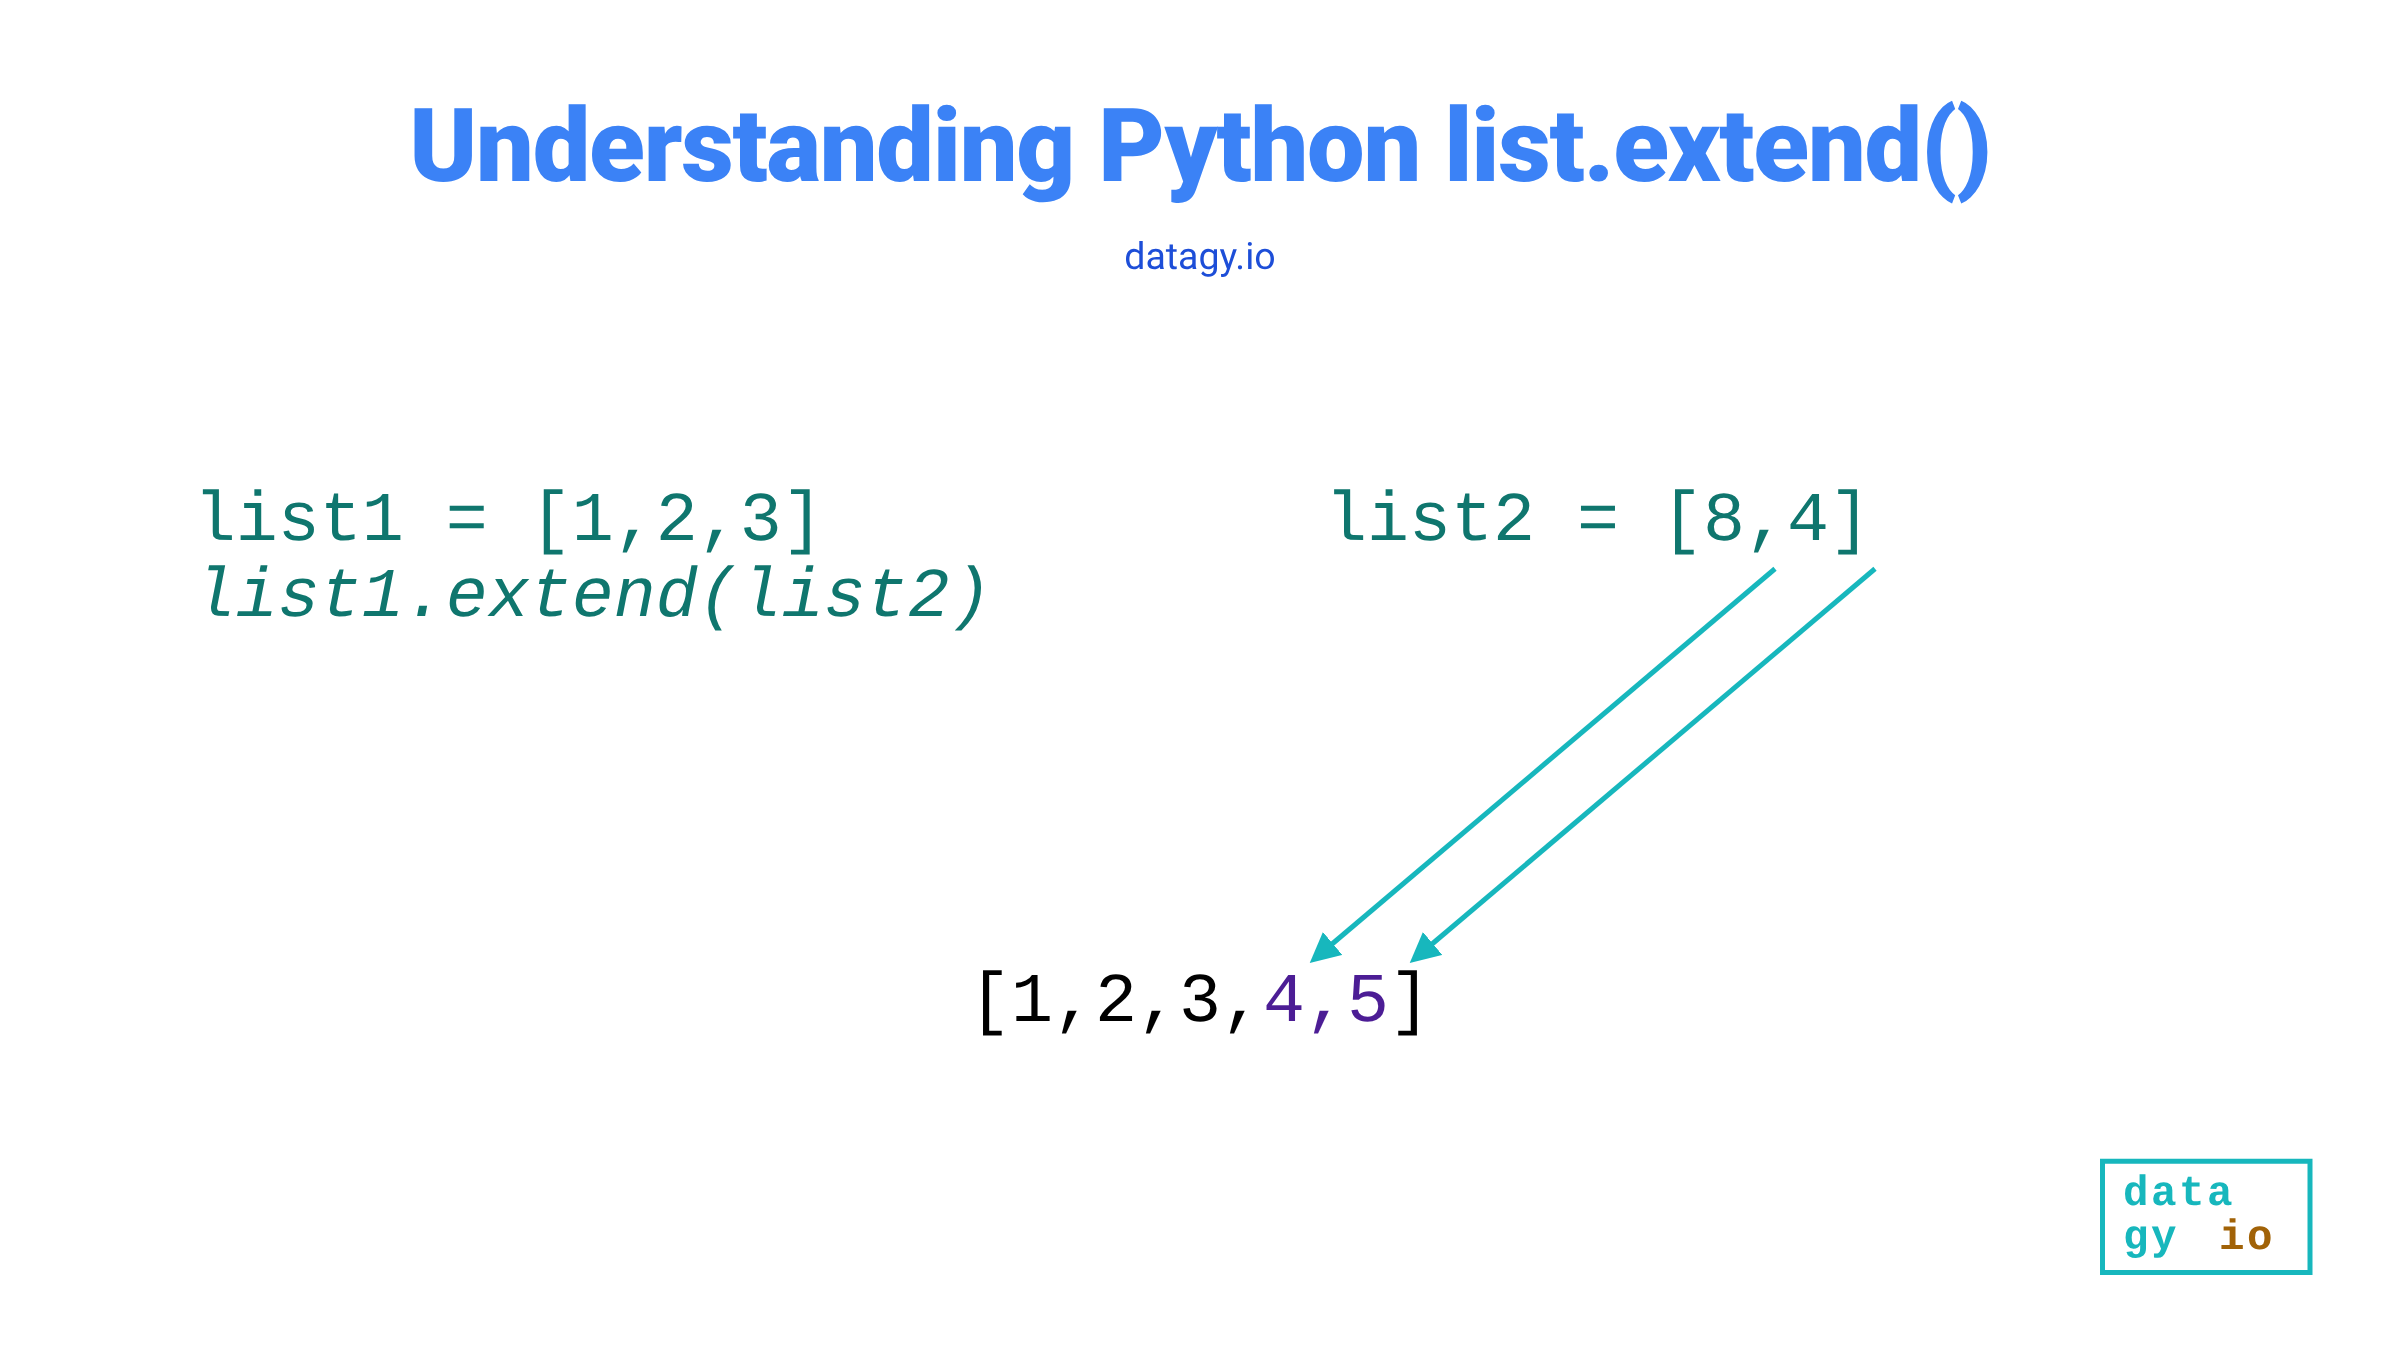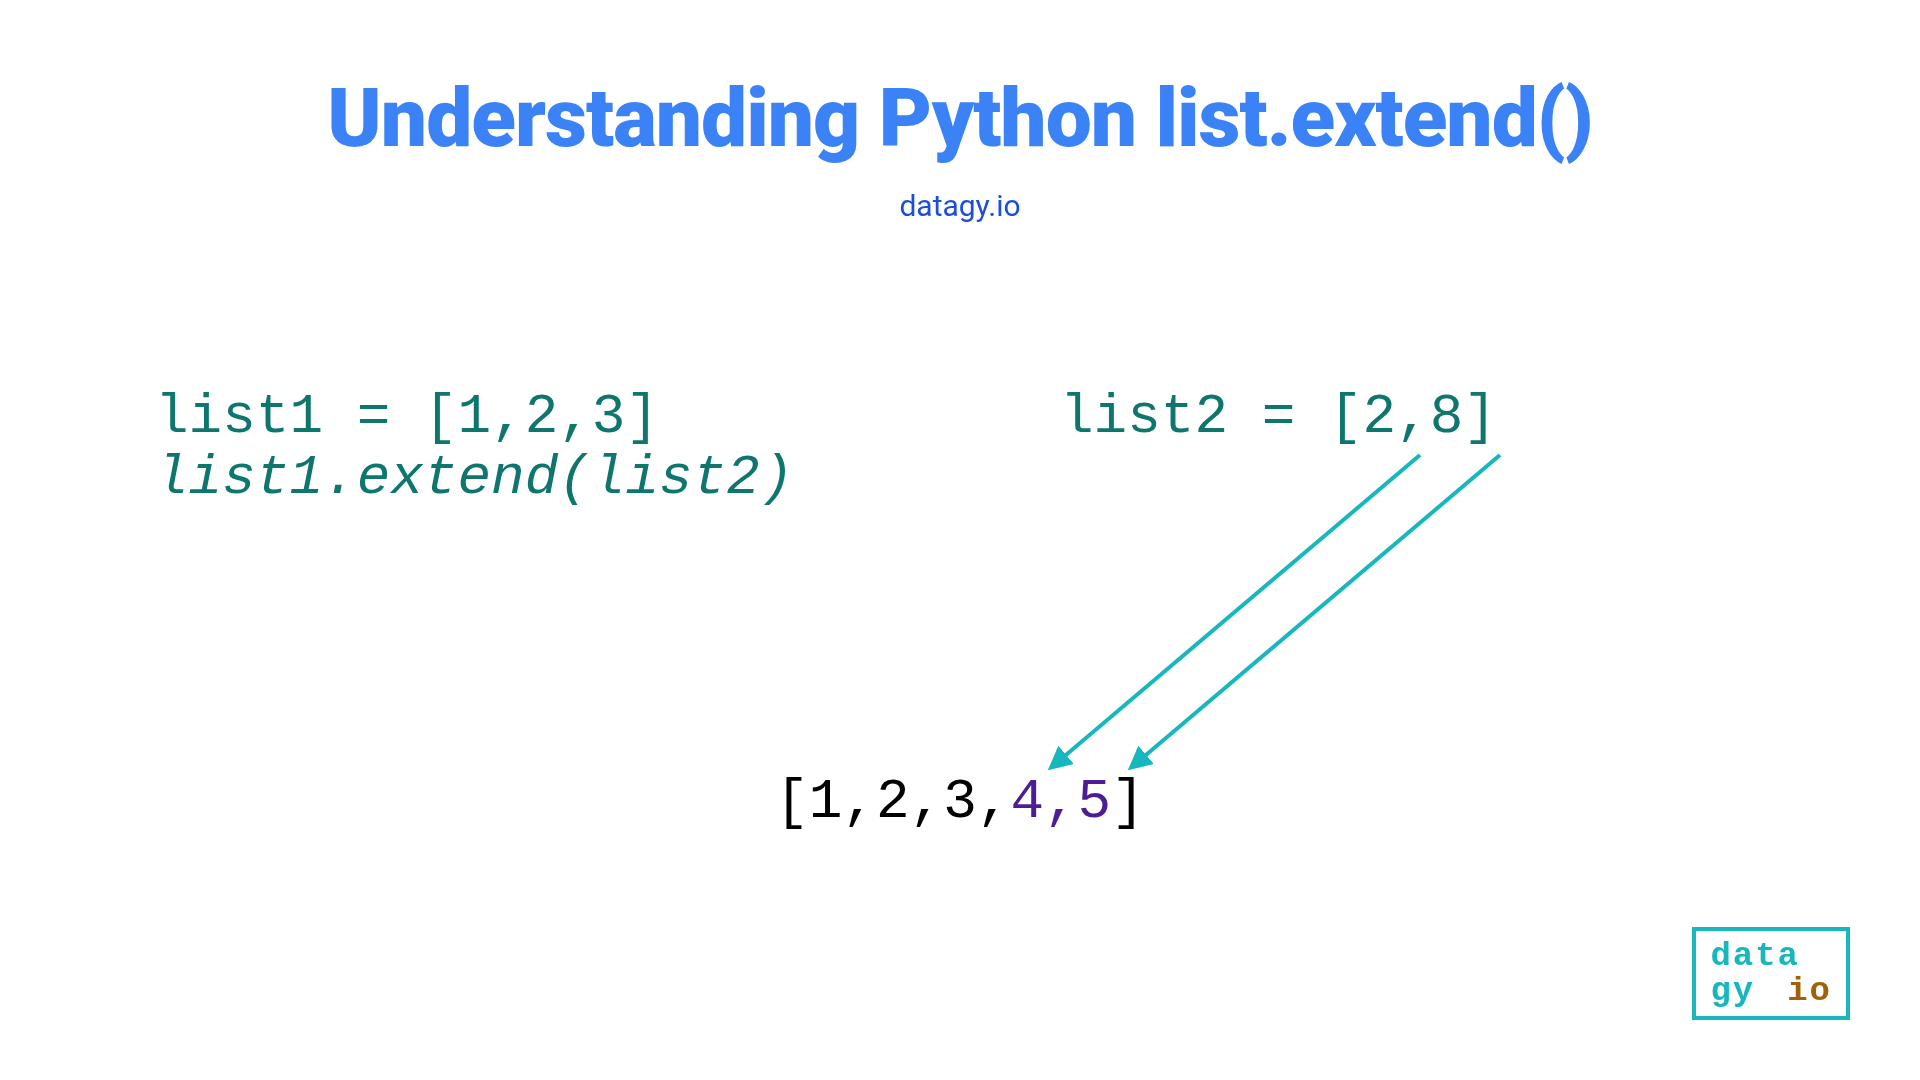--- a/index.html
+++ b/index.html
@@ -59,39 +59,39 @@
     left: 0;
     width: 1920px;
     height: 1080px;
     pointer-events: none;
   }
   .logo-box {
     position: absolute;
     bottom: 60px;
     right: 70px;
     border: 4px solid #17b7bd;
-    padding: 8px 14px 6px 14px;
+    padding: 8px 26px 6px 14px;
     font-family: "Courier New", Courier, monospace;
     font-size: 34px;
     font-weight: 700;
     color: #17b7bd;
     line-height: 1.05;
     letter-spacing: 2px;
   }
   .logo-box .grey { color: #a16207; margin-left: 32px; }
 </style>
 </head>
 <body>
 
 <h1 class="title">Understanding Python list.extend()</h1>
 <div class="subtitle">datagy.io</div>
 
 <div class="code code-list1">list1 = [1,2,3]</div>
 <div class="code code-extend">list1.extend(list2)</div>
-<div class="code code-list2">list2 = [2,8]</div>
+<div class="code code-list2">list2 = [8,4]</div>
 
 <svg class="arrows" viewBox="0 0 1920 1080">
   <defs>
     <marker id="arrowhead" markerWidth="10" markerHeight="10" refX="2" refY="3" orient="auto" markerUnits="strokeWidth">
       <path d="M0,0 L6,3 L0,6 Z" fill="#17b7bd"></path>
     </marker>
   </defs>
   <line x1="1420" y1="455" x2="1060" y2="760" stroke="#17b7bd" stroke-width="4" marker-end="url(#arrowhead)"></line>
   <line x1="1500" y1="455" x2="1140" y2="760" stroke="#17b7bd" stroke-width="4" marker-end="url(#arrowhead)"></line>
 </svg>

